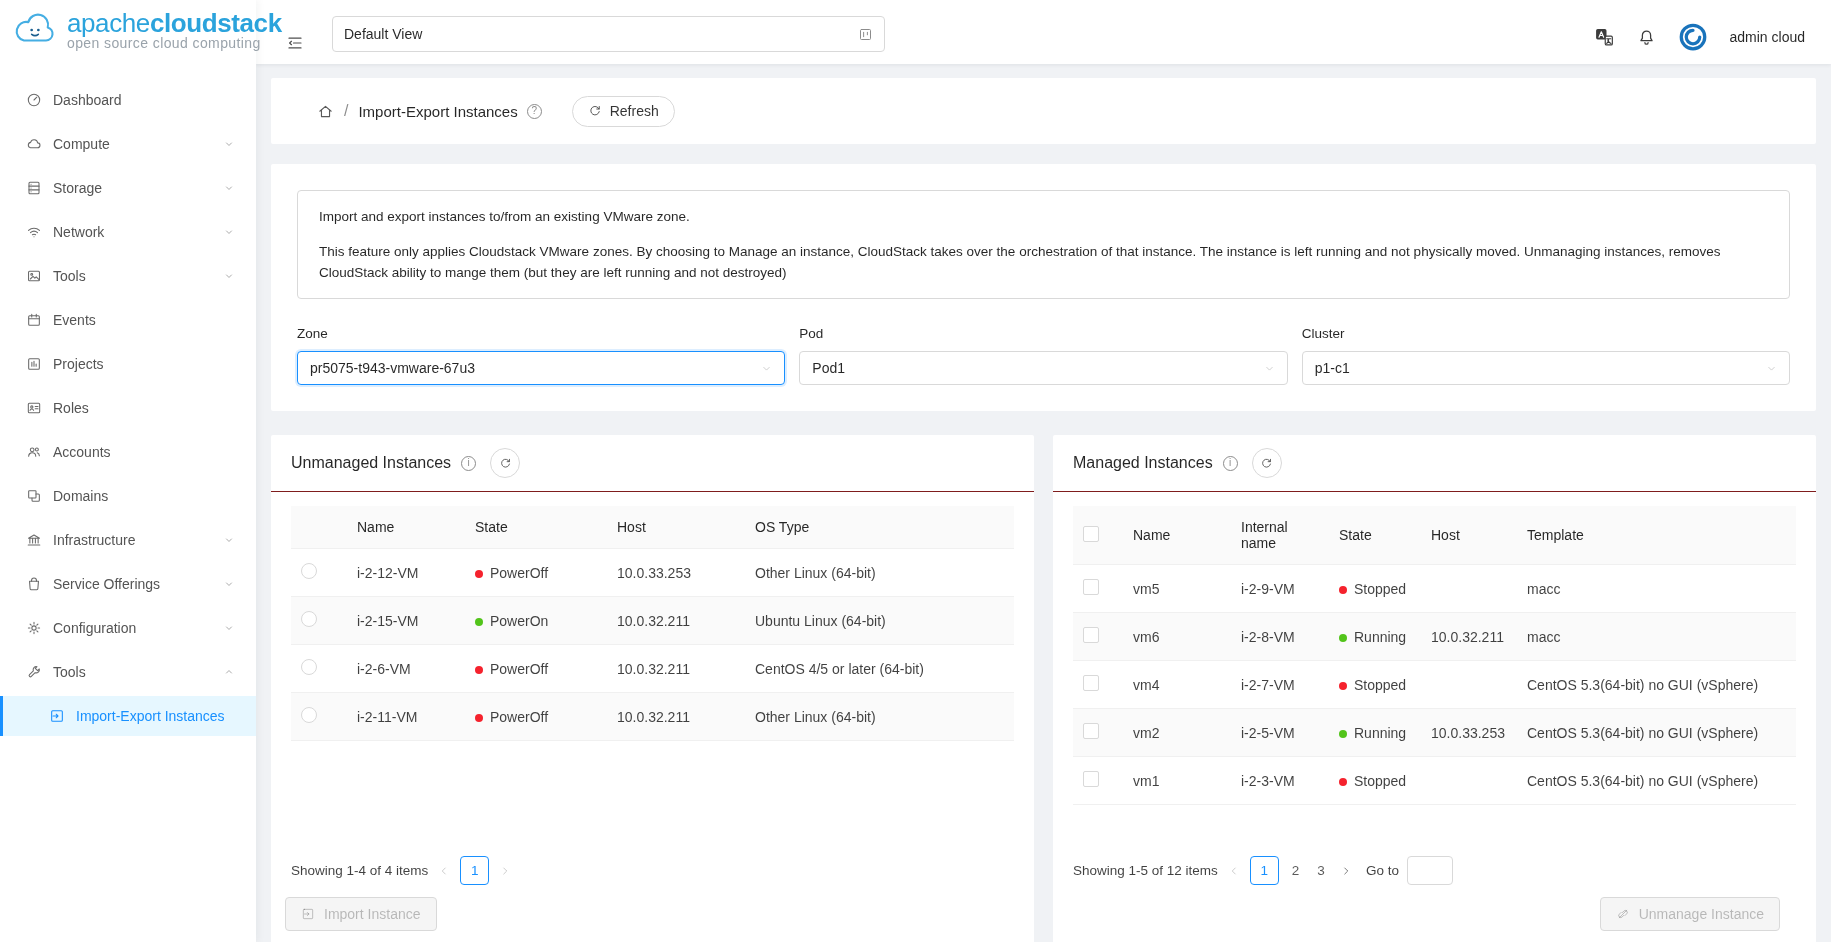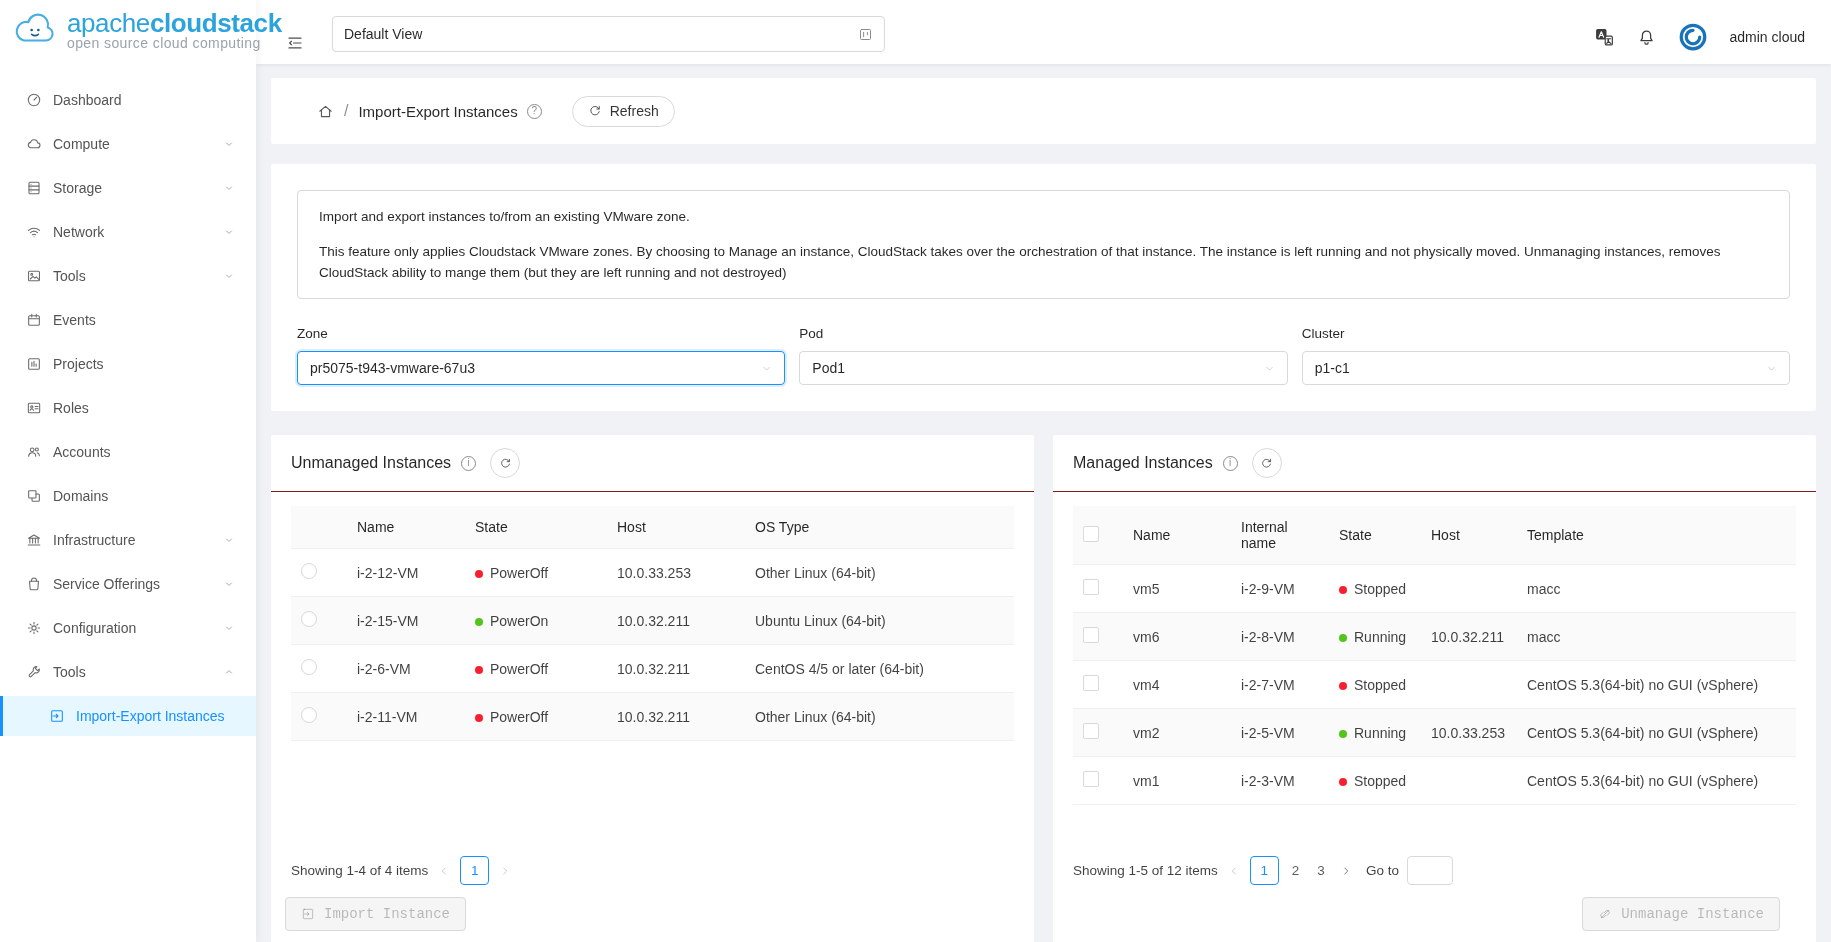--- a/index.html
+++ b/index.html
@@ -90,21 +90,21 @@
   .page-btn{min-width:29px;height:29px;border:1px solid #1890ff;color:#1890ff;border-radius:4px;background:#fff;
     display:inline-flex;align-items:center;justify-content:center;cursor:pointer;}
   .page-num{padding:0 5px;color:rgba(0,0,0,.65);cursor:pointer;}
   .goto-label{margin-left:4px;}
   .goto-input{width:46px;height:29px;border:1px solid #d9d9d9;border-radius:4px;font-size:13px;padding:0 6px;
     font-family:"Liberation Sans",sans-serif;}
   .panel-footer{display:flex;padding:12px 14px 0 14px;}
   .panel-footer.right{justify-content:flex-end;padding-right:36px;}
   .action-btn{height:34px;border-radius:4px;border:1px solid #d9d9d9;background:#f5f5f5;color:rgba(0,0,0,.25);
     display:inline-flex;align-items:center;gap:9px;padding:0 15px;font-size:14px;cursor:not-allowed;
-    font-family:Liberation Mono, monospace;}
+    font-family:Liberation Sans, sans-serif;}
 </style>
 </head>
 <body>
 
 <div class="app">
 
   <aside class="sidebar">
     <div class="logo">
       <span>
         <svg width="46" height="40" viewBox="0 0 48 40">

